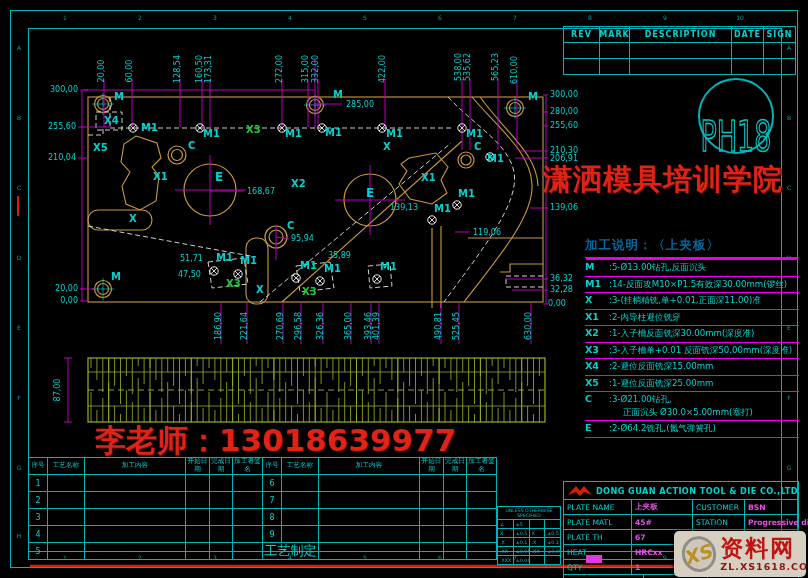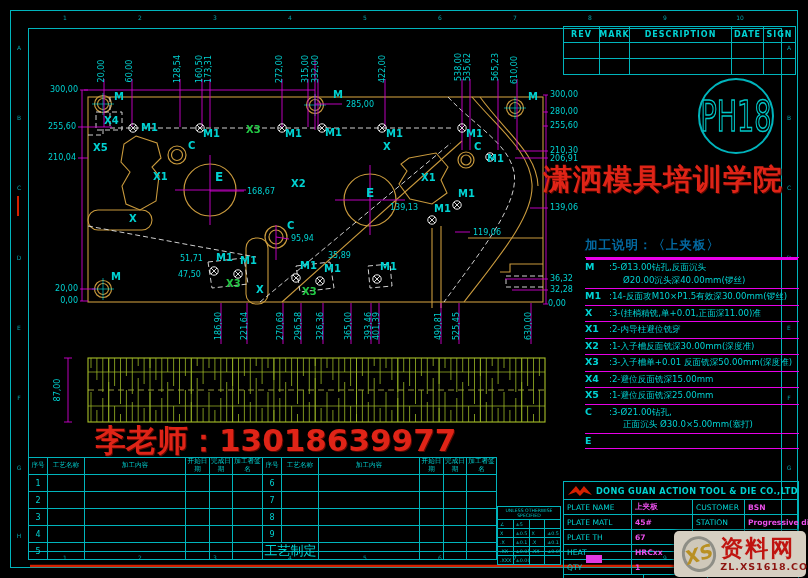--- a/index.html
+++ b/index.html
@@ -512,34 +512,33 @@
       <div class="rt-c"></div>
       <div class="rt-c"></div>
       <div class="rt-c"></div>
       <div class="rt-c"></div>
       <div class="rt-c"></div>
       <div class="rt-c"></div>
       <div class="rt-c"></div>
       <div class="rt-c"></div>
     </div>
 
-  <div id="ph18" class="abs" style="left:698px;top:78px;">
+  <div id="ph18" class="abs" style="left:698px;top:78px;align-items:flex-end;">
     <span>PH18</span>
   </div>
 
   <div class="abs red-wm" style="left:543px;top:160px;font-size:29px;letter-spacing:1px;text-align:right;">潇洒模具培训学院</div>
 
   <div id="notes" class="abs" style="left:585px;top:237px;">
     <div class="nt-title">加工说明：〈上夹板〉</div>
     <div id="notes-body">
         <div class="note-row">
           <span class="note-key">M</span>
           <div class="note-lines">
             <div class="note-line">:5-Ø13.00钻孔,反面沉头</div>
-            <div class="note-line cont">Ø20.00沉头深40.00mm(锣丝)</div>
           </div>
         </div>
         <div class="note-row">
           <span class="note-key">M1</span>
           <div class="note-lines">
             <div class="note-line">:14-反面攻M10×P1.5有效深30.00mm(锣丝)</div>
           </div>
         </div>
         <div class="note-row">
           <span class="note-key">X</span>
@@ -579,20 +578,23 @@
         </div>
         <div class="note-row">
           <span class="note-key">C</span>
           <div class="note-lines">
             <div class="note-line">:3-Ø21.00钻孔,</div>
             <div class="note-line cont">正面沉头 Ø30.0×5.00mm(塞打)</div>
           </div>
         </div>
         <div class="note-row">
           <span class="note-key">E</span>
+          <div class="note-lines">
+            <div class="note-line">:2-Ø64.2铣孔,(氮气弹簧孔)</div>
+          </div>
         </div>
       </div>
   </div>
 
   <div class="abs red-wm" style="left:95px;top:420px;font-size:31px;">李老师：13018639977</div>
 
   <div id="ptable1" class="abs ptable" style="left:29px;top:458px;">
       <div class="pt-h">序号</div>
       <div class="pt-h">工艺名称</div>
       <div class="pt-h">加工内容</div>

